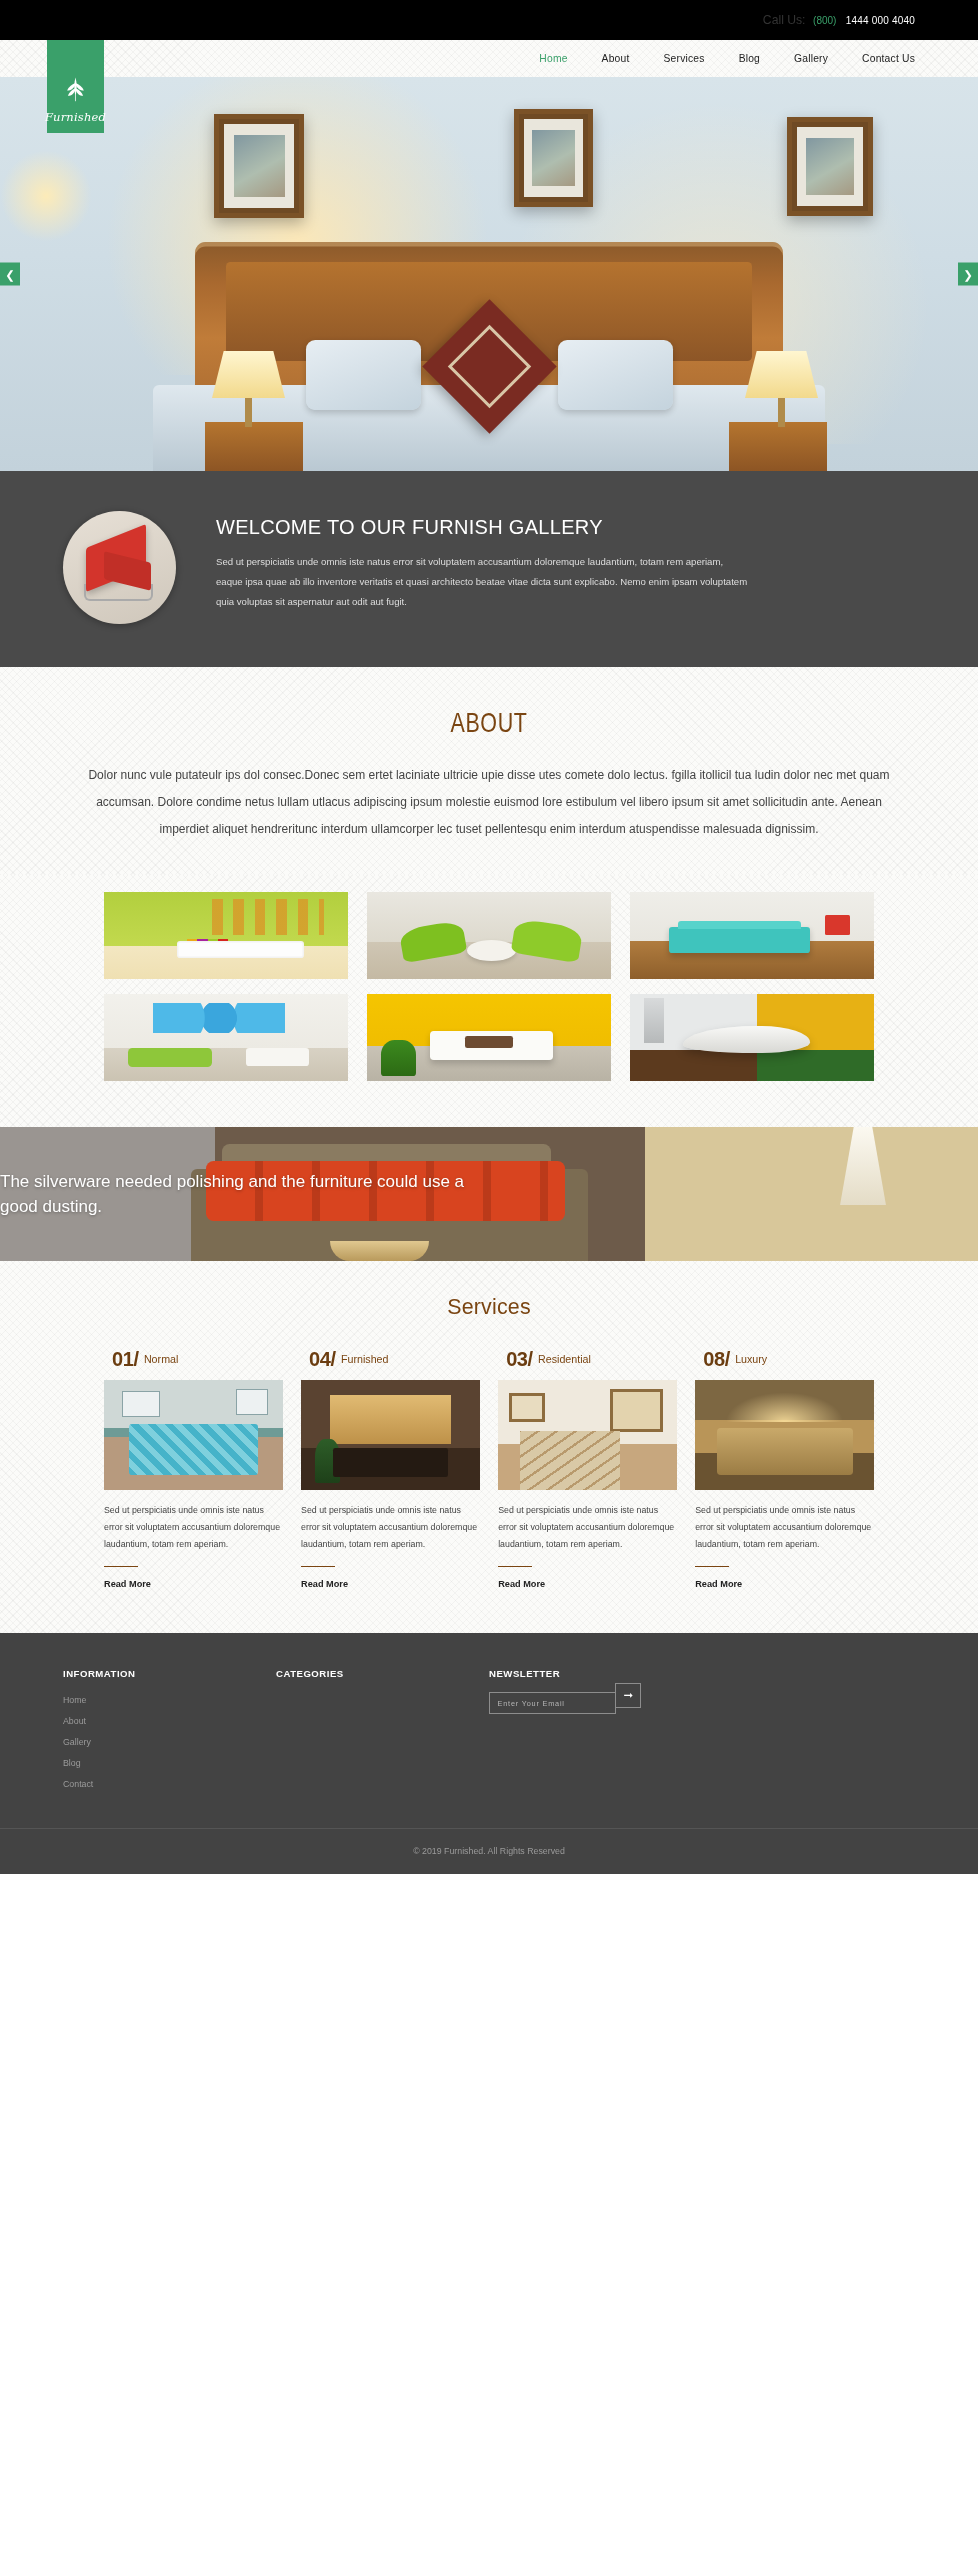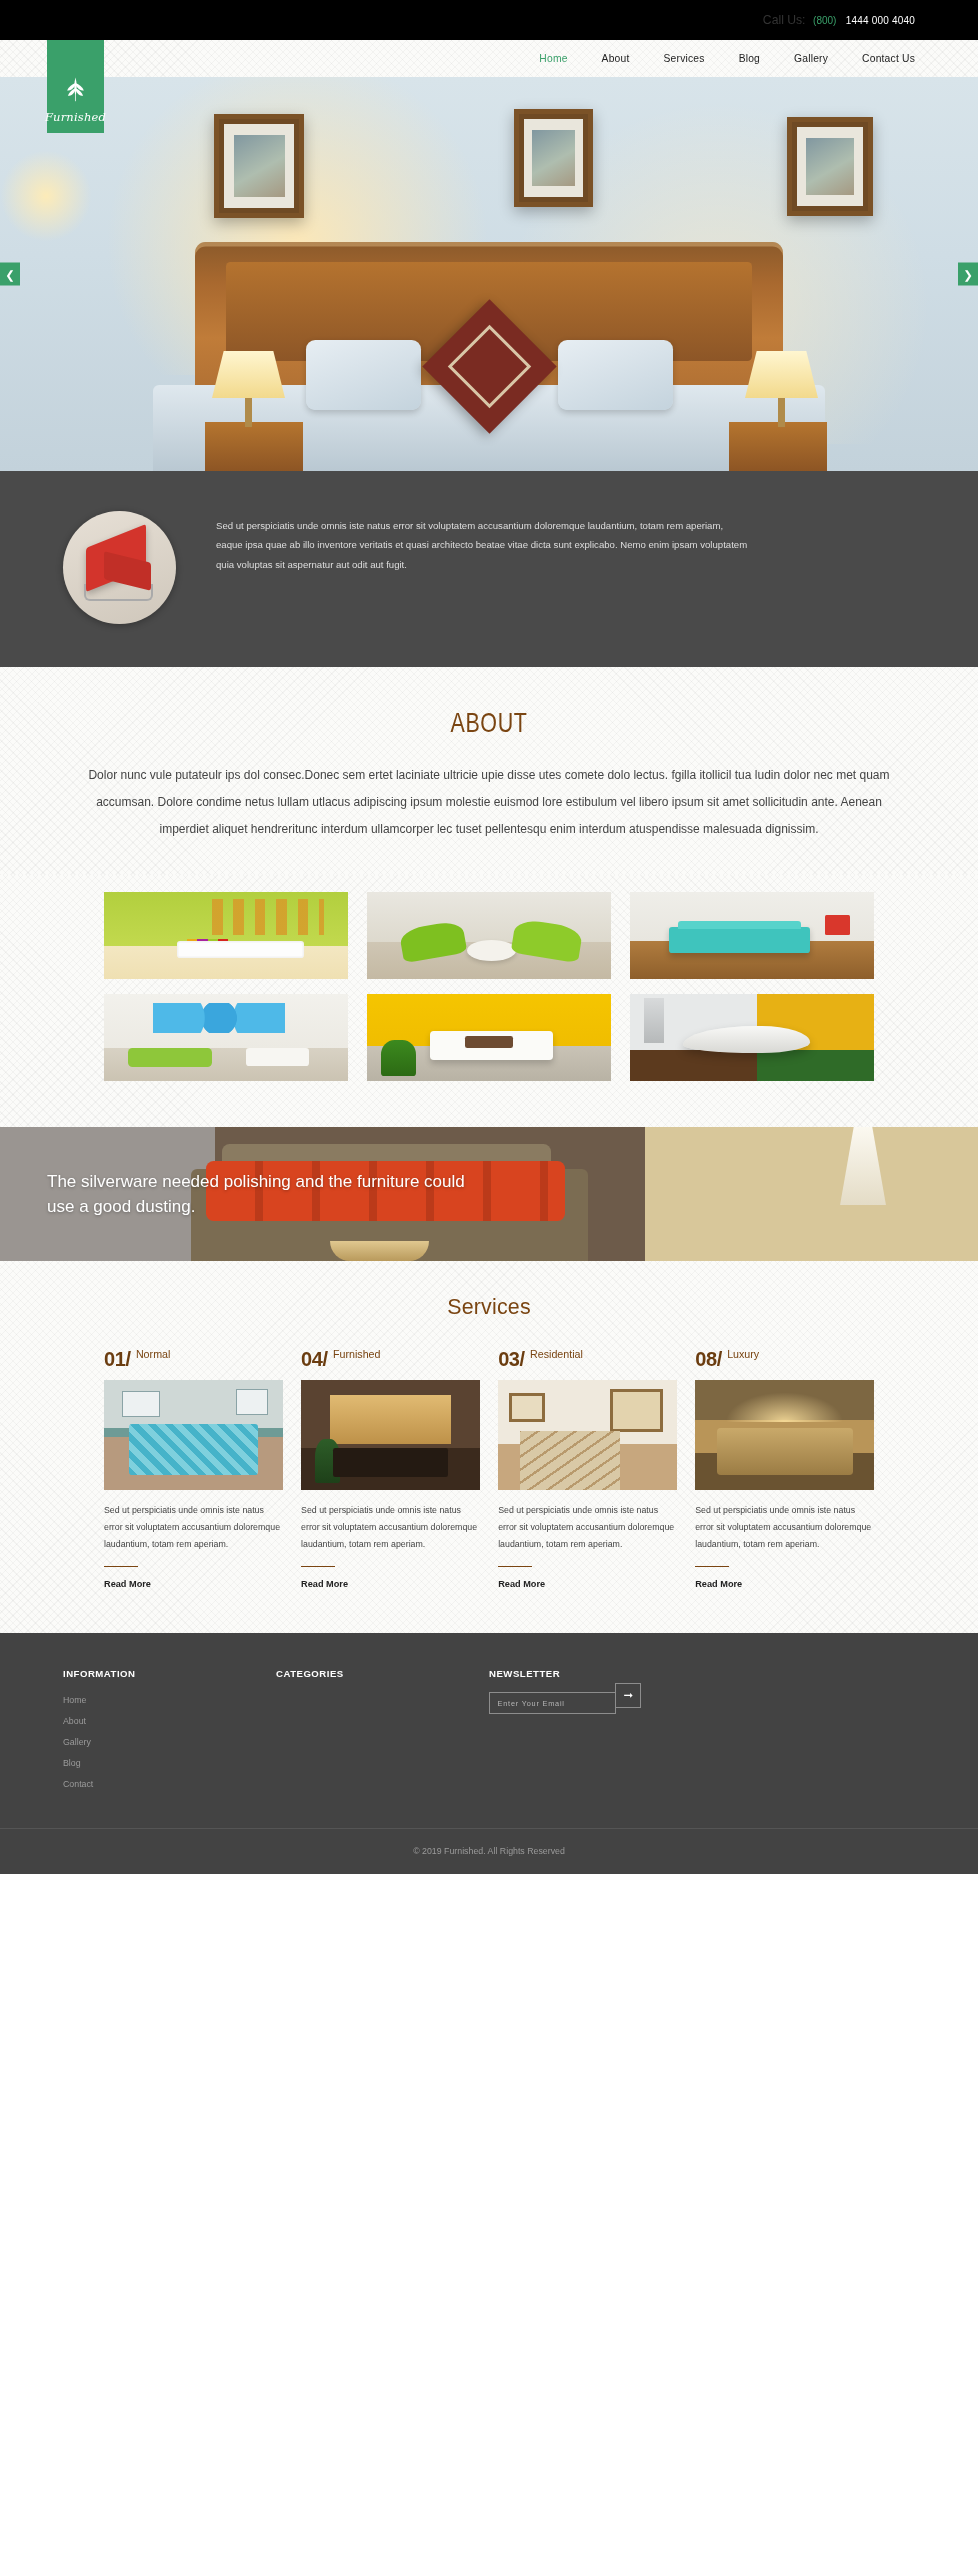--- a/index.html
+++ b/index.html
@@ -330,34 +330,34 @@
     background: linear-gradient(180deg,#e0c890,#b99a5c); border-radius: 0 0 46px 46px;
   }
   .q-lampshade {
     position: absolute; right: 92px; top: -6.1px; width: 46px; height: 84px;
     background: linear-gradient(180deg,#fdfbf4,#e4dcc6);
     clip-path: polygon(32% 0, 68% 0, 100% 100%, 0 100%);
   }
   .quote-text {
     position: relative; z-index: 3;
     color: #fff; font-size: 17px; line-height: 1.48;
-    padding-left: 47px; max-width: 489px;
+    max-width: 489px;
     text-shadow: 0 0.8px 3.1px rgba(0,0,0,.35);
   }
 
   
   .services { padding: 34px 0 43px 0; }
   .services .section-heading { text-align: center; }
   .svc-grid {
     width: 770px; margin: 0 auto;
     display: grid; grid-template-columns: repeat(4, 1fr); gap: 18.3px;
   }
   .svc-num {
     margin-bottom: 9.2px; color: #6b3d10;
-    display: flex; align-items: flex-start; gap: 5.3px;
+    display: flex; align-items: center; gap: 5.3px; margin-left: 8px;
   }
   .svc-num b { font-size: 20px; font-weight: bold; letter-spacing: -0.4px; }
   .svc-num span { font-size: 10.7px; color: #7a4512; }
   .svc-img { height: 110px; position: relative; overflow: hidden; }
 
   .s1 { background: linear-gradient(180deg,#cfd8d6 0 44%, #6e9b96 44% 52%, #b79a7e 52% 100%); }
   .s1::before { content:""; position:absolute; left:14%; top:40%; width:72%; height:46%;
     background: repeating-linear-gradient(45deg,#46b3c9 0 6.1px,#7fd0dd 6.1px 12.2px); border-radius:3.1px;}
   .s1::after { content:""; position:absolute; left:10%; top:10%; width:20%; height:22%;
     background:#edf1f2; border:1.5px solid #8aa3a6;}
@@ -498,20 +498,21 @@
   <button class="hero-arrow next">❯</button>
 </section>
 
 <section class="welcome">
   <div class="welcome-circle">
     <div class="wc-chair"></div>
     <div class="wc-chair2"></div>
     <div class="wc-legs"></div>
   </div>
   <div class="welcome-body">
+    <h2 class="welcome-title">WELCOME TO OUR FURNISH GALLERY</h2>
     <p class="welcome-text">Sed ut perspiciatis unde omnis iste natus error sit voluptatem accusantium doloremque laudantium, totam rem aperiam, eaque ipsa quae ab illo inventore veritatis et quasi architecto beatae vitae dicta sunt explicabo. Nemo enim ipsam voluptatem quia voluptas sit aspernatur aut odit aut fugit.</p>
   </div>
 </section>
 
 <section class="about pattern-bg">
   <h2 class="about-title">ABOUT</h2>
   <p class="about-text">Dolor nunc vule putateulr ips dol consec.Donec sem ertet laciniate ultricie upie disse utes comete dolo lectus. fgilla itollicil tua ludin dolor nec met quam accumsan. Dolore condime netus lullam utlacus adipiscing ipsum molestie euismod lore estibulum vel libero ipsum sit amet sollicitudin ante. Aenean imperdiet aliquet hendreritunc interdum ullamcorper lec tuset pellentesqu enim interdum atuspendisse malesuada dignissim.</p>
 </section>
 
 <section class="designs pattern-bg">

